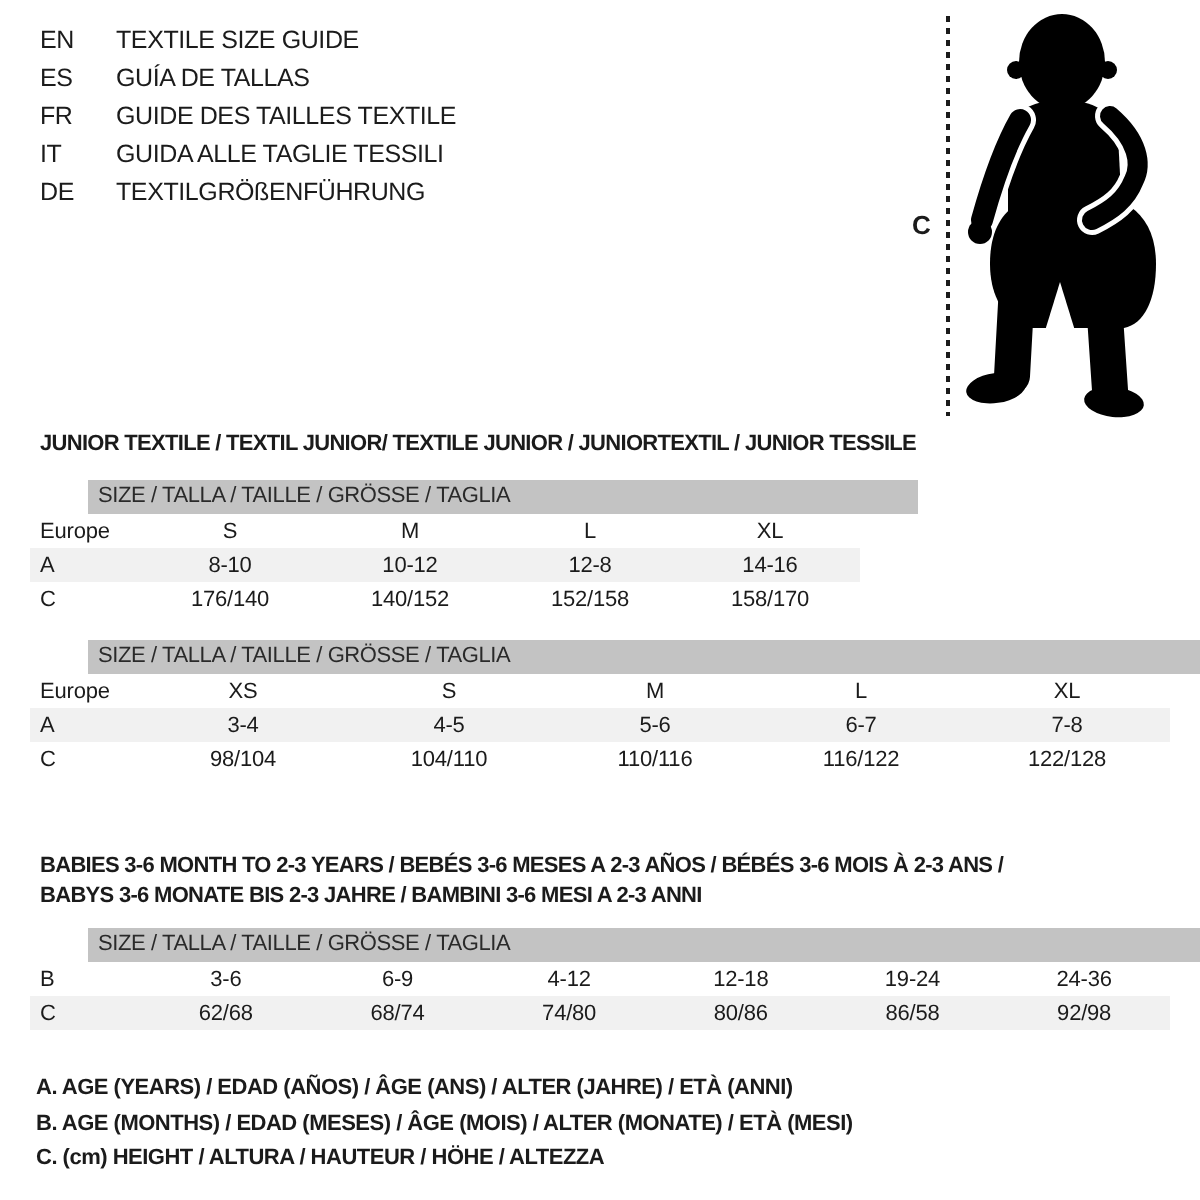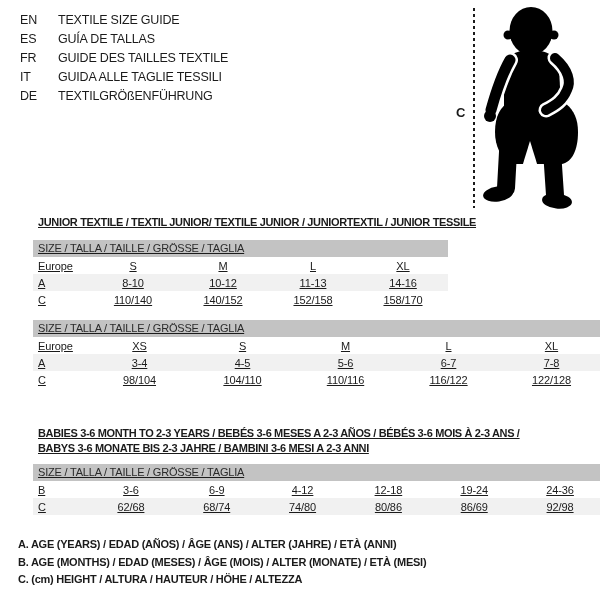--- a/index.html
+++ b/index.html
@@ -10,33 +10,33 @@
   
   .lang-block{position:absolute;left:20px;top:11px;}
   .lang-row{display:flex;font-weight:normal;font-size:12.5px;line-height:19px;letter-spacing:-0.2px;white-space:nowrap;}
   .lang-code{width:38px;}
   
   .dashed-line{position:absolute;left:473px;top:8px;width:2px;height:200px;
     background:repeating-linear-gradient(to bottom,#1b1b1b 0,#1b1b1b 3px,transparent 3px,transparent 6px);}
   .c-label{position:absolute;left:456px;top:105px;font-weight:bold;font-size:13px;}
   .baby{position:absolute;left:480px;top:4px;}
   
-  section.tbl{position:absolute;left:33px;text-decoration:underline;}
+  section.tbl{position:absolute;left:15px;}
   #sec-junior{top:215px;}
   #sec-children{top:320px;}
   #sec-babies{top:426px;}
   .tbl-title{font-weight:bold;font-size:11px;line-height:15px;letter-spacing:-0.35px;white-space:nowrap;padding-left:5px;}
   #sec-junior .tbl-title{margin-bottom:10px;}
   #sec-children .tbl-title{margin-bottom:11px;}
   #sec-babies .tbl-title{margin-bottom:8px;}
   .sub{font-size:8px;vertical-align:-2px;}
   .size-bar{height:17px;background:var(--bar,#c3c3c3);font-size:11px;line-height:17px;padding-left:5px;color:#2a2a2a;letter-spacing:-0.2px;}
   .narrow .size-bar,.narrow table{width:415px;}
   .wide .size-bar,.wide table{width:570px;}
-  .size-bar{box-sizing:border-box;}
+  .size-bar{box-sizing:border-box;margin-left:29px;}
   table{border-collapse:collapse;table-layout:fixed;}
   td{height:17px;font-size:11px;padding:0;text-align:center;vertical-align:middle;letter-spacing:-0.1px;}
   td.lbl{text-align:left;padding-left:5px;width:55px;box-sizing:border-box;}
   tbody tr:nth-child(even){background:var(--alt,#f1f1f1);}
   
   .legend{position:absolute;left:18px;top:536px;font-weight:bold;font-size:11px;line-height:17.5px;letter-spacing:-0.25px;white-space:nowrap;}
 </style>
 </head>
 <body>
 
@@ -107,26 +107,26 @@
             <td class="lbl">Europe</td>
             <td>S</td>
             <td>M</td>
             <td>L</td>
             <td>XL</td>
           </tr>
           <tr>
             <td class="lbl">A</td>
             <td>8-10</td>
             <td>10-12</td>
-            <td>11-13</td>
+            <td>12-8</td>
             <td>14-16</td>
           </tr>
           <tr>
             <td class="lbl">C</td>
-            <td>110/140</td>
+            <td>176/140</td>
             <td>140/152</td>
             <td>152/158</td>
             <td>158/170</td>
           </tr>
         </tbody>
       </table>
   </section>
 
   <section class="tbl wide" id="sec-children">
     <div class="size-bar">SIZE / TALLA / TAILLE / GRÖSSE / TAGLIA</div>
@@ -176,21 +176,21 @@
             <td>12-18</td>
             <td>19-24</td>
             <td>24-36</td>
           </tr>
           <tr>
             <td class="lbl">C</td>
             <td>62/68</td>
             <td>68/74</td>
             <td>74/80</td>
             <td>80/86</td>
-            <td>86/69</td>
+            <td>86/58</td>
             <td>92/98</td>
           </tr>
         </tbody>
       </table>
   </section>
 
   <div class="legend">
       <div>A. AGE (YEARS) / EDAD (AÑOS) / ÂGE (ANS) / ALTER (JAHRE) / ETÀ (ANNI)</div>
       <div>B. AGE (MONTHS) / EDAD (MESES) / ÂGE (MOIS) / ALTER (MONATE) / ETÀ (MESI)</div>
       <div>C. (cm) HEIGHT / ALTURA / HAUTEUR / HÖHE / ALTEZZA</div>

